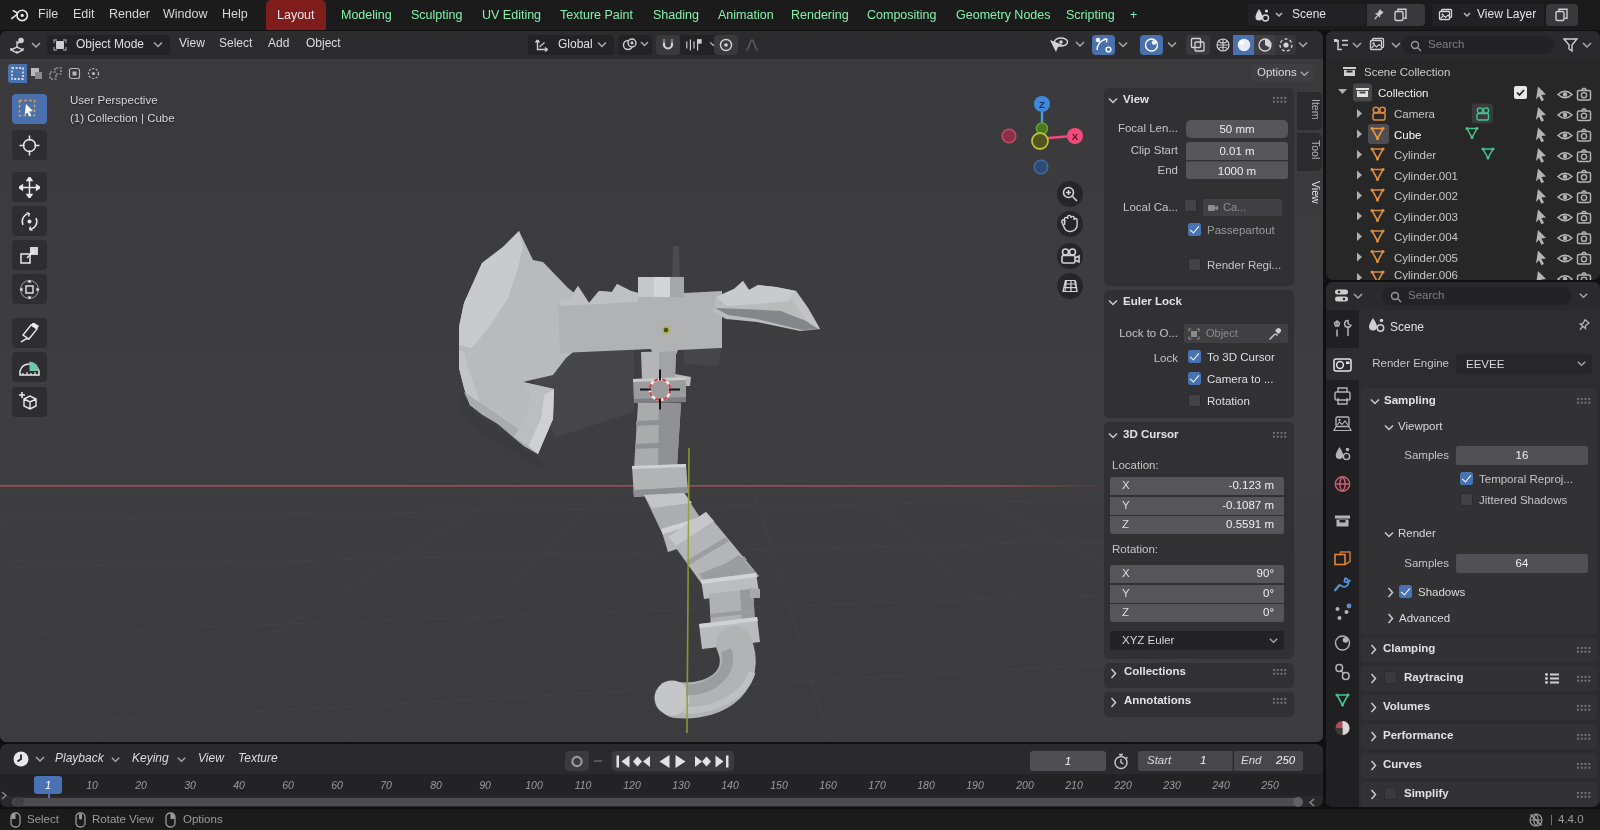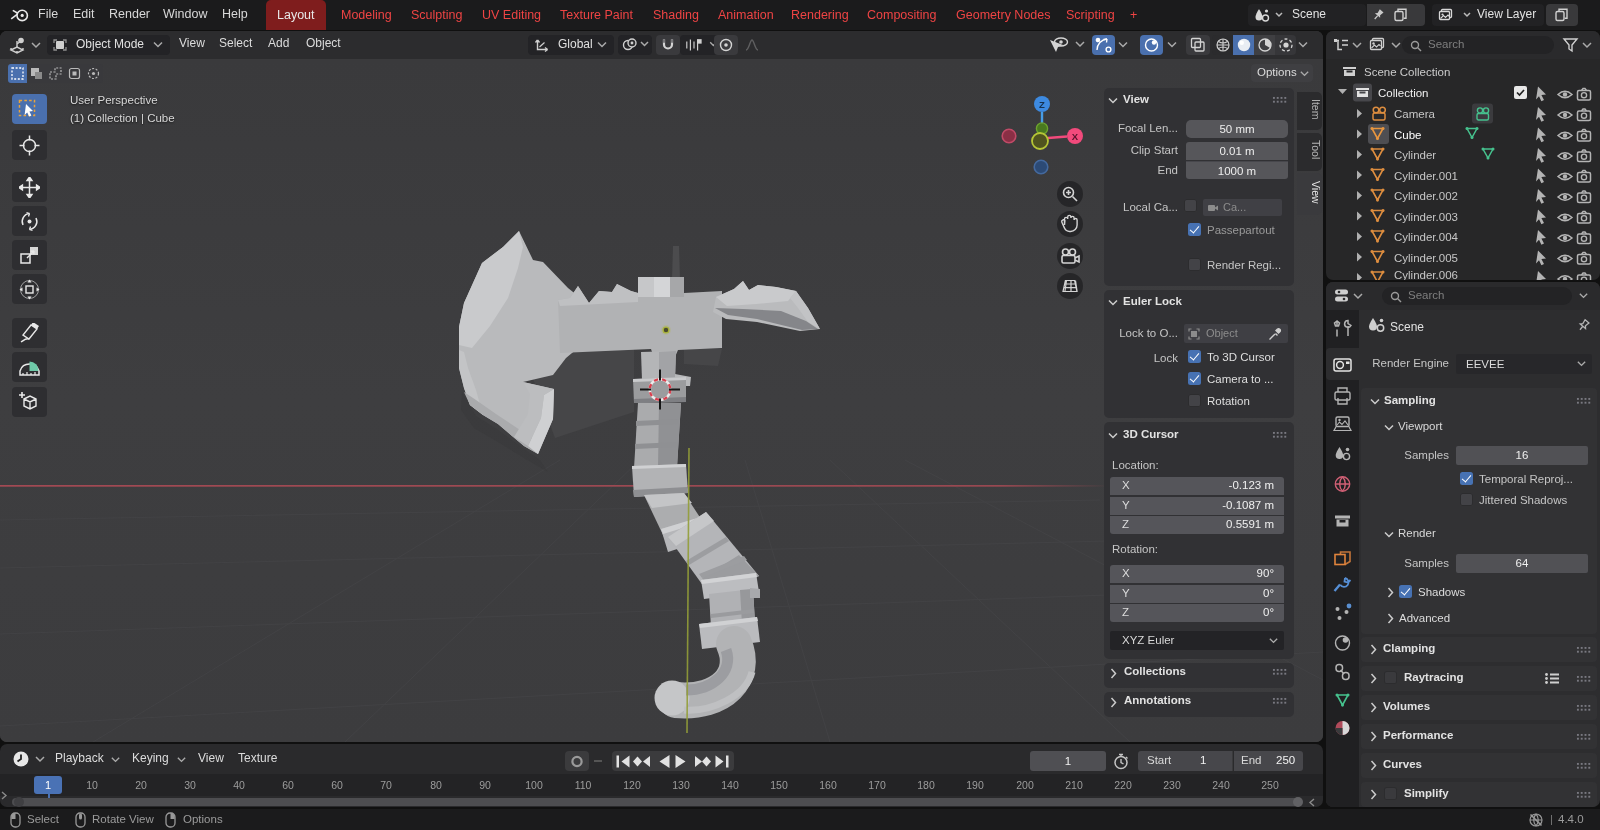--- a/index.html
+++ b/index.html
@@ -3,29 +3,29 @@
 <meta charset="utf-8">
 <style>
 * { margin:0; padding:0; box-sizing:border-box; }
 html,body { width:1600px; height:830px; overflow:hidden; background:#111; }
 body { font-family:"Liberation Sans", sans-serif; color:#d5d5d5; -webkit-font-smoothing:antialiased; }
 #app { position:relative; width:1600px; height:830px; background:#101010; }
 .abs { position:absolute; }
 
 #topbar { left:0; top:0; width:1600px; height:30px; background:#1b1b1c; font-size:12.5px; color:#d8d8d8; }
 #topbar .menu { position:absolute; top:7px; }
-.wtab { position:absolute; top:0; height:30px; line-height:30px; padding:0 11px; color:#ef4444; font-size:12.5px; }
+.wtab { position:absolute; top:0; height:30px; line-height:30px; padding:0 11px; color:#86efac; font-size:12.5px; }
 .wtab.active { background:#7f1d1d; color:#e8e8e8; border-radius:5px 5px 0 0; }
 
 .editor { position:absolute; background:#2d2d2f; border-radius:7px; overflow:hidden; }
 #vp { left:0; top:31px; width:1323px; height:711px; background:#3d3d3f; }
 #vph { position:absolute; left:0; top:0; width:100%; height:28px; background:#2c2c2e; font-size:12px; color:#dadada; }
 #outl { left:1326px; top:31px; width:274px; height:249px; background:#272728; }
 #prop { left:1326px; top:282px; width:274px; height:525px; background:#2d2d2f; }
-#tml { left:0; top:744px; width:1323px; height:63px; background:#2a2a2c; }
+#tml { left:0; top:744px; width:1323px; height:63px; background:#2a2a2c;font-style:italic; }
 #status { left:0; top:809px; width:1600px; height:21px; background:#1b1b1c; color:#9b9b9b; font-size:11.5px; }
 .hdrbtn { position:absolute; border-radius:4px; background:#222224; }
 .mi { position:absolute; top:5px; font-size:12px; color:#dcdcdc; }
 svg { display:block; }
 .lbl { position:absolute; color:#c5c5c5; font-size:11.5px; white-space:nowrap; }
 .fld { position:absolute; background:#56565a; border-radius:2px; color:#eee; font-size:11.5px; text-align:center; }
 .chk { position:absolute; width:13px; height:13px; border-radius:2.5px; background:#434347; box-shadow:inset 0 0 0 1px #2c2c2e; }
 .chk.on { background:#4772b3; box-shadow:none; }
 .chk.on:after { content:""; position:absolute; left:3.5px; top:0.5px; width:4px; height:8px; border:solid #fff; border-width:0 1.8px 1.8px 0; transform:rotate(40deg); }
 .sect { position:absolute; color:#e2e2e2; font-size:11.5px; font-weight:bold; }

